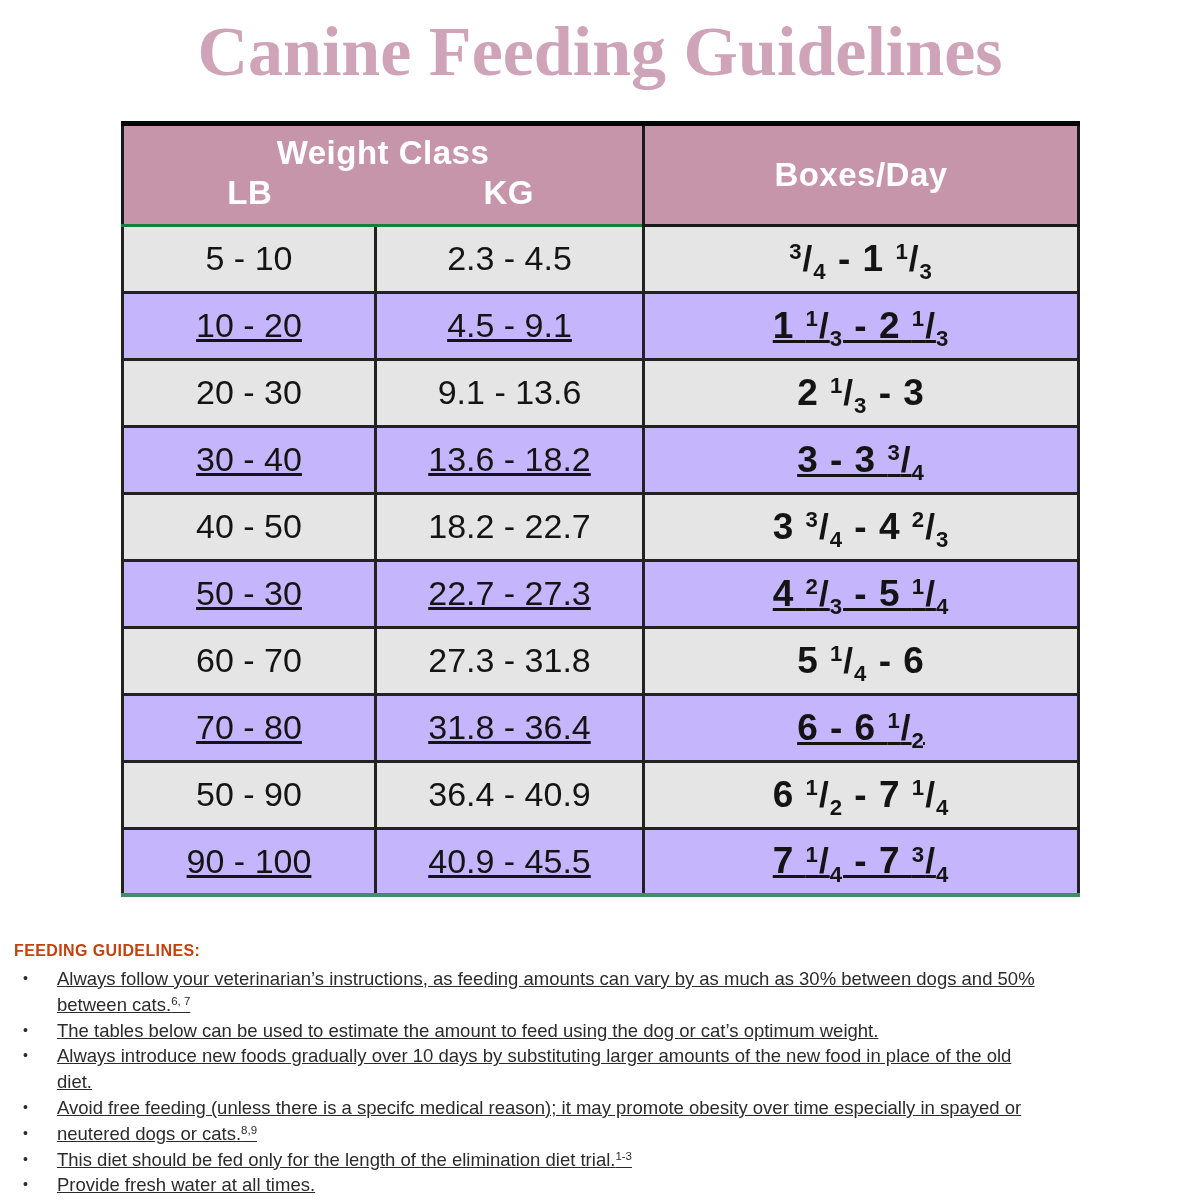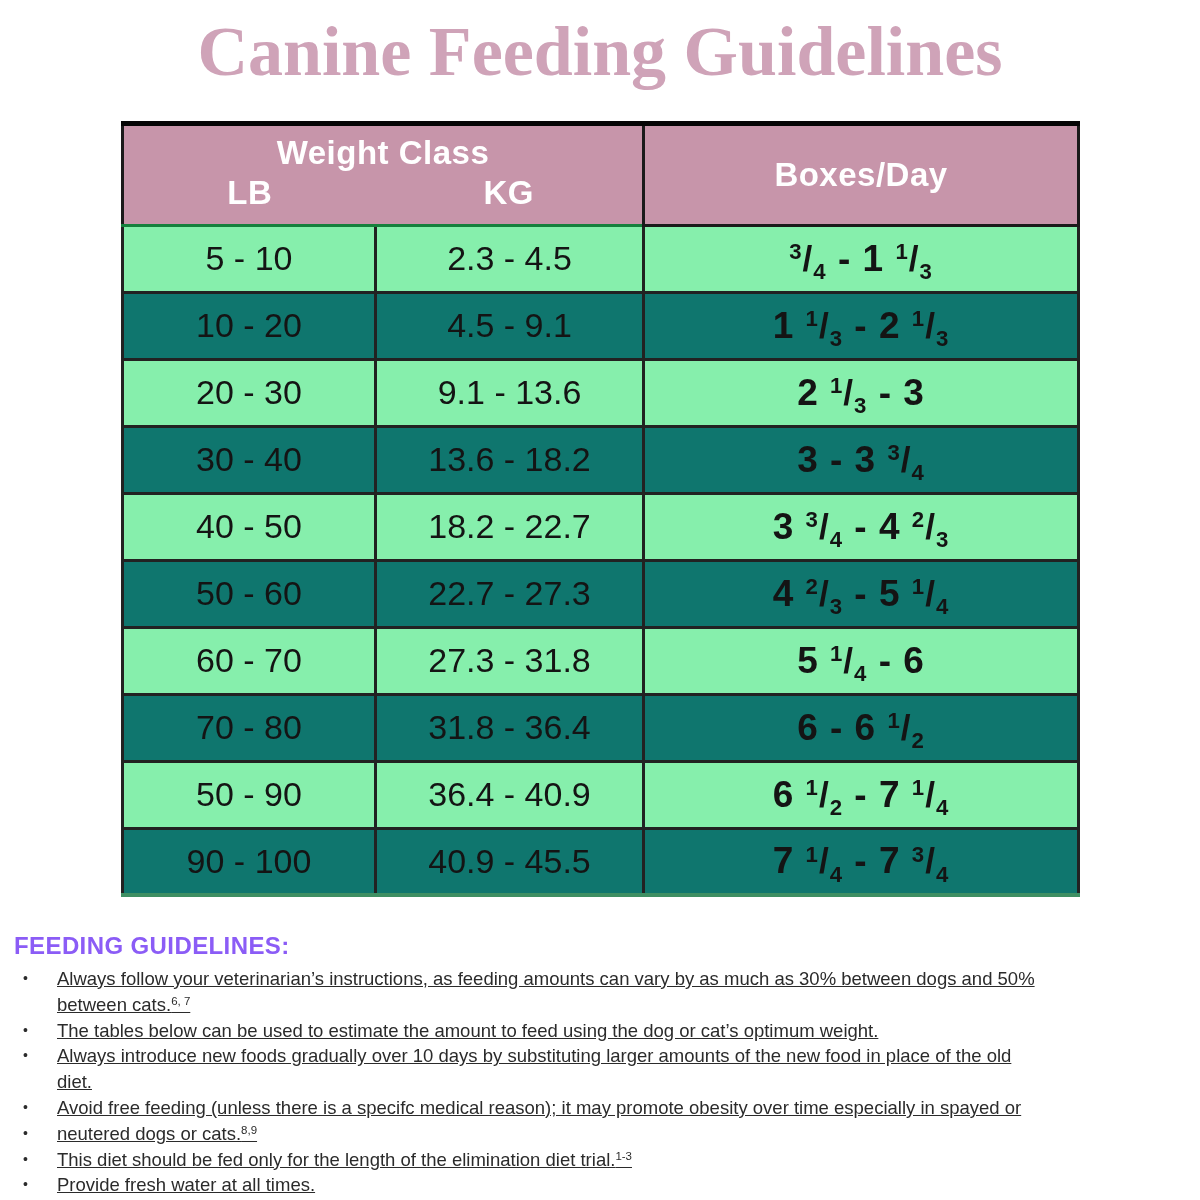--- a/index.html
+++ b/index.html
@@ -55,44 +55,44 @@
   th.lbh, th.kgh { height: 48px; vertical-align: middle; padding-bottom: 12px; border-bottom: 3px solid #15803d; }
   th.bd { border-left: 3px solid #1a1a1a; border-bottom: 3px solid #1a1a1a; vertical-align: middle; }
 
   tbody td {
     height: 67px;
     border: 3px solid #222222;
     text-align: center;
     vertical-align: middle;
     font-size: 34px;
     color: #141414;
-    background: #86efac;
+    background: #e5e5e5;
     padding: 0;
   }
-  tbody tr.alt td { background: #0f766e; }
+  tbody tr.alt td { background: #c4b5fd; text-decoration: underline; }
   td.boxes-cell { font-weight: bold; font-size: 37px; letter-spacing: 1px; }
 
   
   .fn { font-size: 0.6em; position: relative; top: -0.5em; }
   .fs { font-size: 0.95em; }
   .fd { font-size: 0.6em; position: relative; top: 0.38em; }
 
   
   .guidelines {
     position: absolute;
     left: 14px;
     top: 926px;
     width: 1176px;
   }
   .gl-heading {
-    font-size: 24px;
+    font-size: 16px;
     font-weight: bold;
-    color: #8b5cf6;
+    color: #c2410c;
     letter-spacing: 0.4px;
-    margin: 6px 0 6px 0;
+    margin: 16px 0 6px 0;
   }
   .gl-line {
     display: flex;
     align-items: flex-start;
     font-size: 18.5px;
     line-height: 25.8px;
     color: #2b2b2b;
   }
   .gl-bullet {
     flex: 0 0 43px;
@@ -145,21 +145,21 @@
         <td class="lb-cell">30 - 40</td>
         <td class="kg-cell">13.6 - 18.2</td>
         <td class="boxes-cell">3 - 3 <span class="fn">3</span><span class="fs">/</span><span class="fd">4</span></td>
       </tr>
       <tr>
         <td class="lb-cell">40 - 50</td>
         <td class="kg-cell">18.2 - 22.7</td>
         <td class="boxes-cell">3 <span class="fn">3</span><span class="fs">/</span><span class="fd">4</span> - 4 <span class="fn">2</span><span class="fs">/</span><span class="fd">3</span></td>
       </tr>
       <tr class="alt">
-        <td class="lb-cell">50 - 60</td>
+        <td class="lb-cell">50 - 30</td>
         <td class="kg-cell">22.7 - 27.3</td>
         <td class="boxes-cell">4 <span class="fn">2</span><span class="fs">/</span><span class="fd">3</span> - 5 <span class="fn">1</span><span class="fs">/</span><span class="fd">4</span></td>
       </tr>
       <tr>
         <td class="lb-cell">60 - 70</td>
         <td class="kg-cell">27.3 - 31.8</td>
         <td class="boxes-cell">5 <span class="fn">1</span><span class="fs">/</span><span class="fd">4</span> - 6</td>
       </tr>
       <tr class="alt">
         <td class="lb-cell">70 - 80</td>

